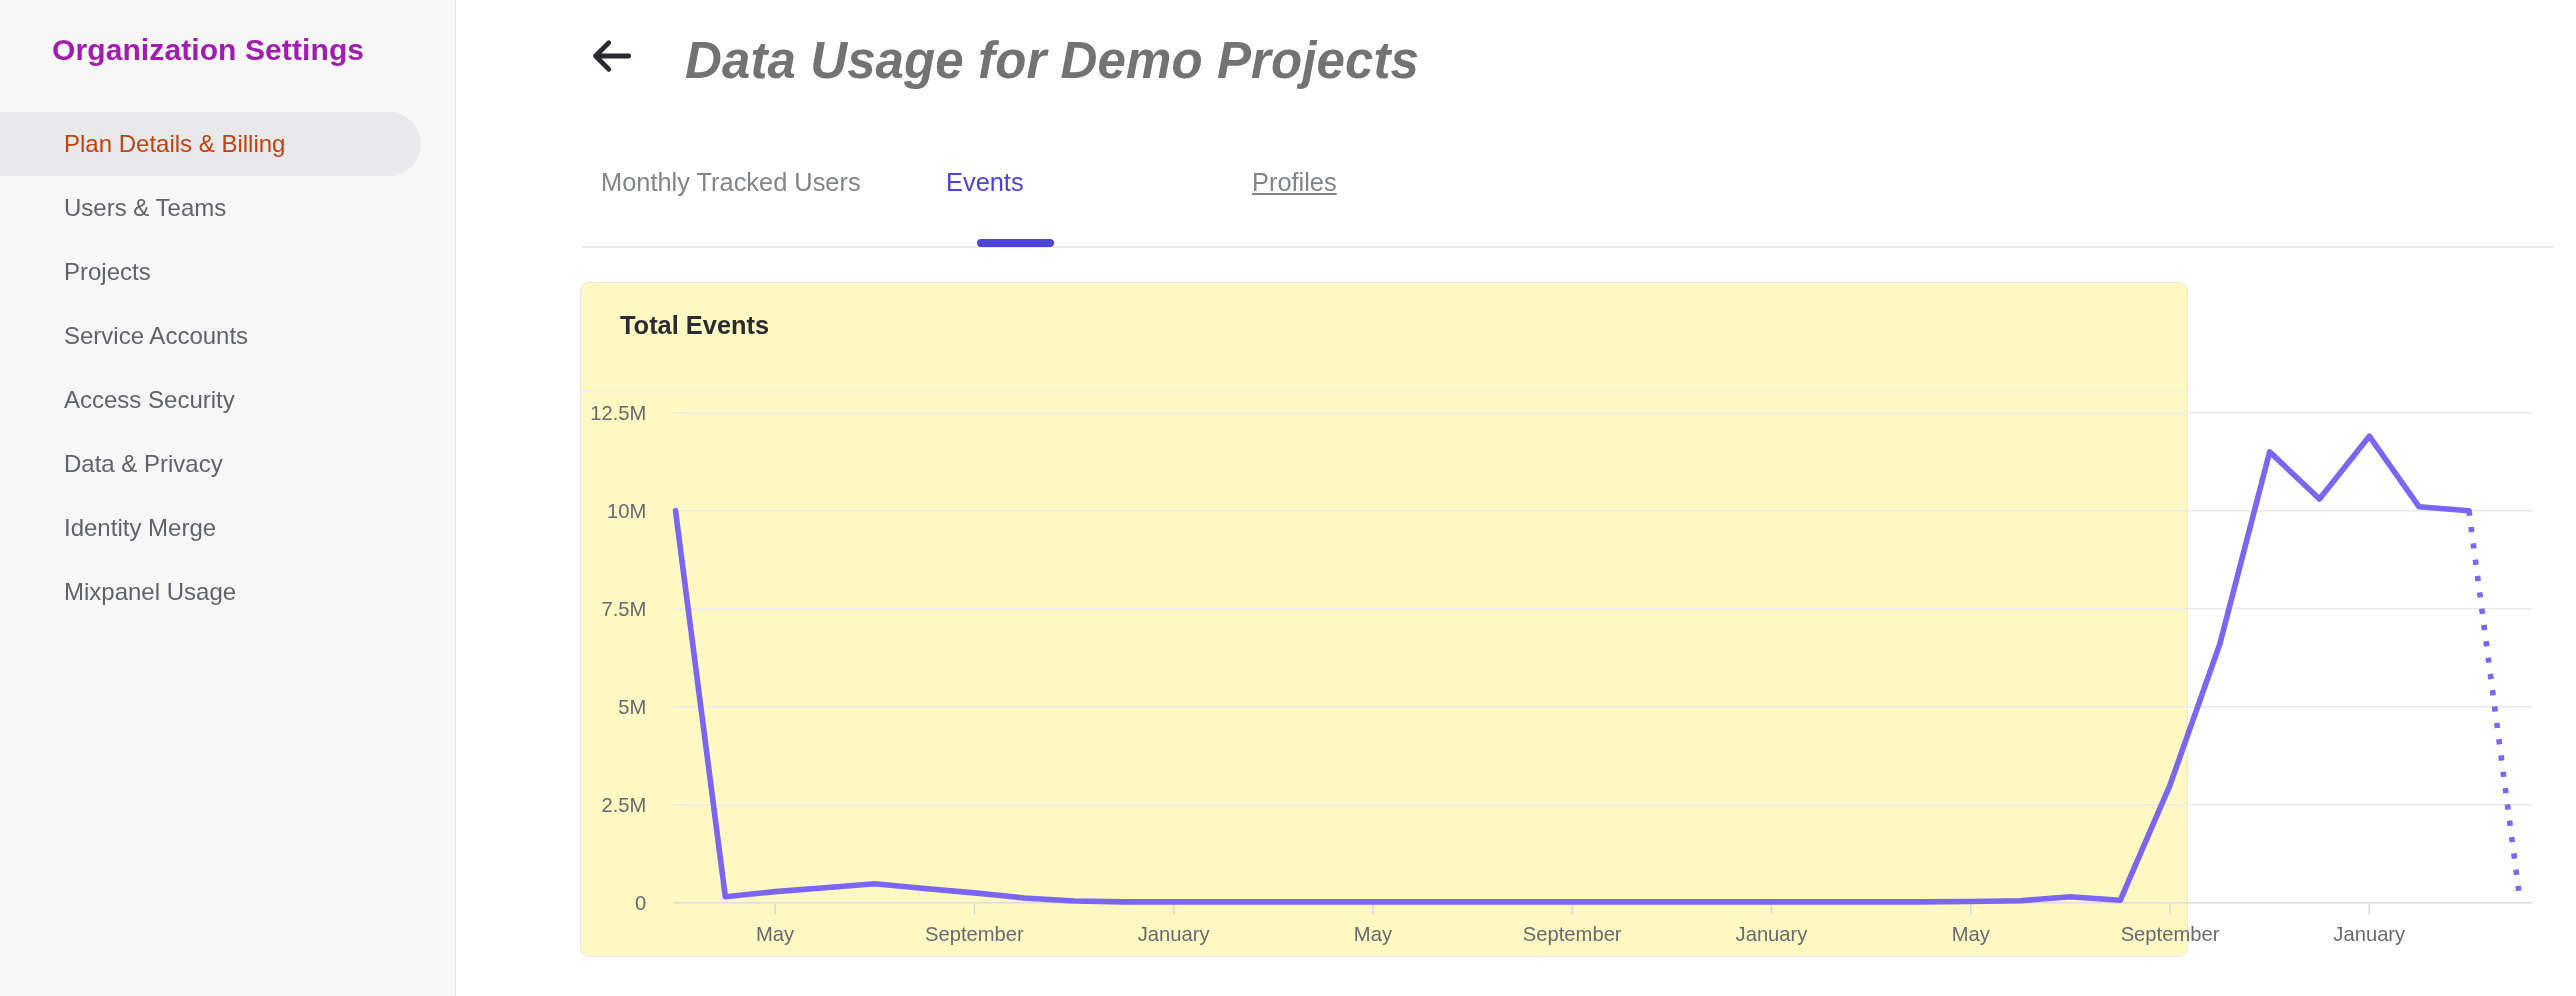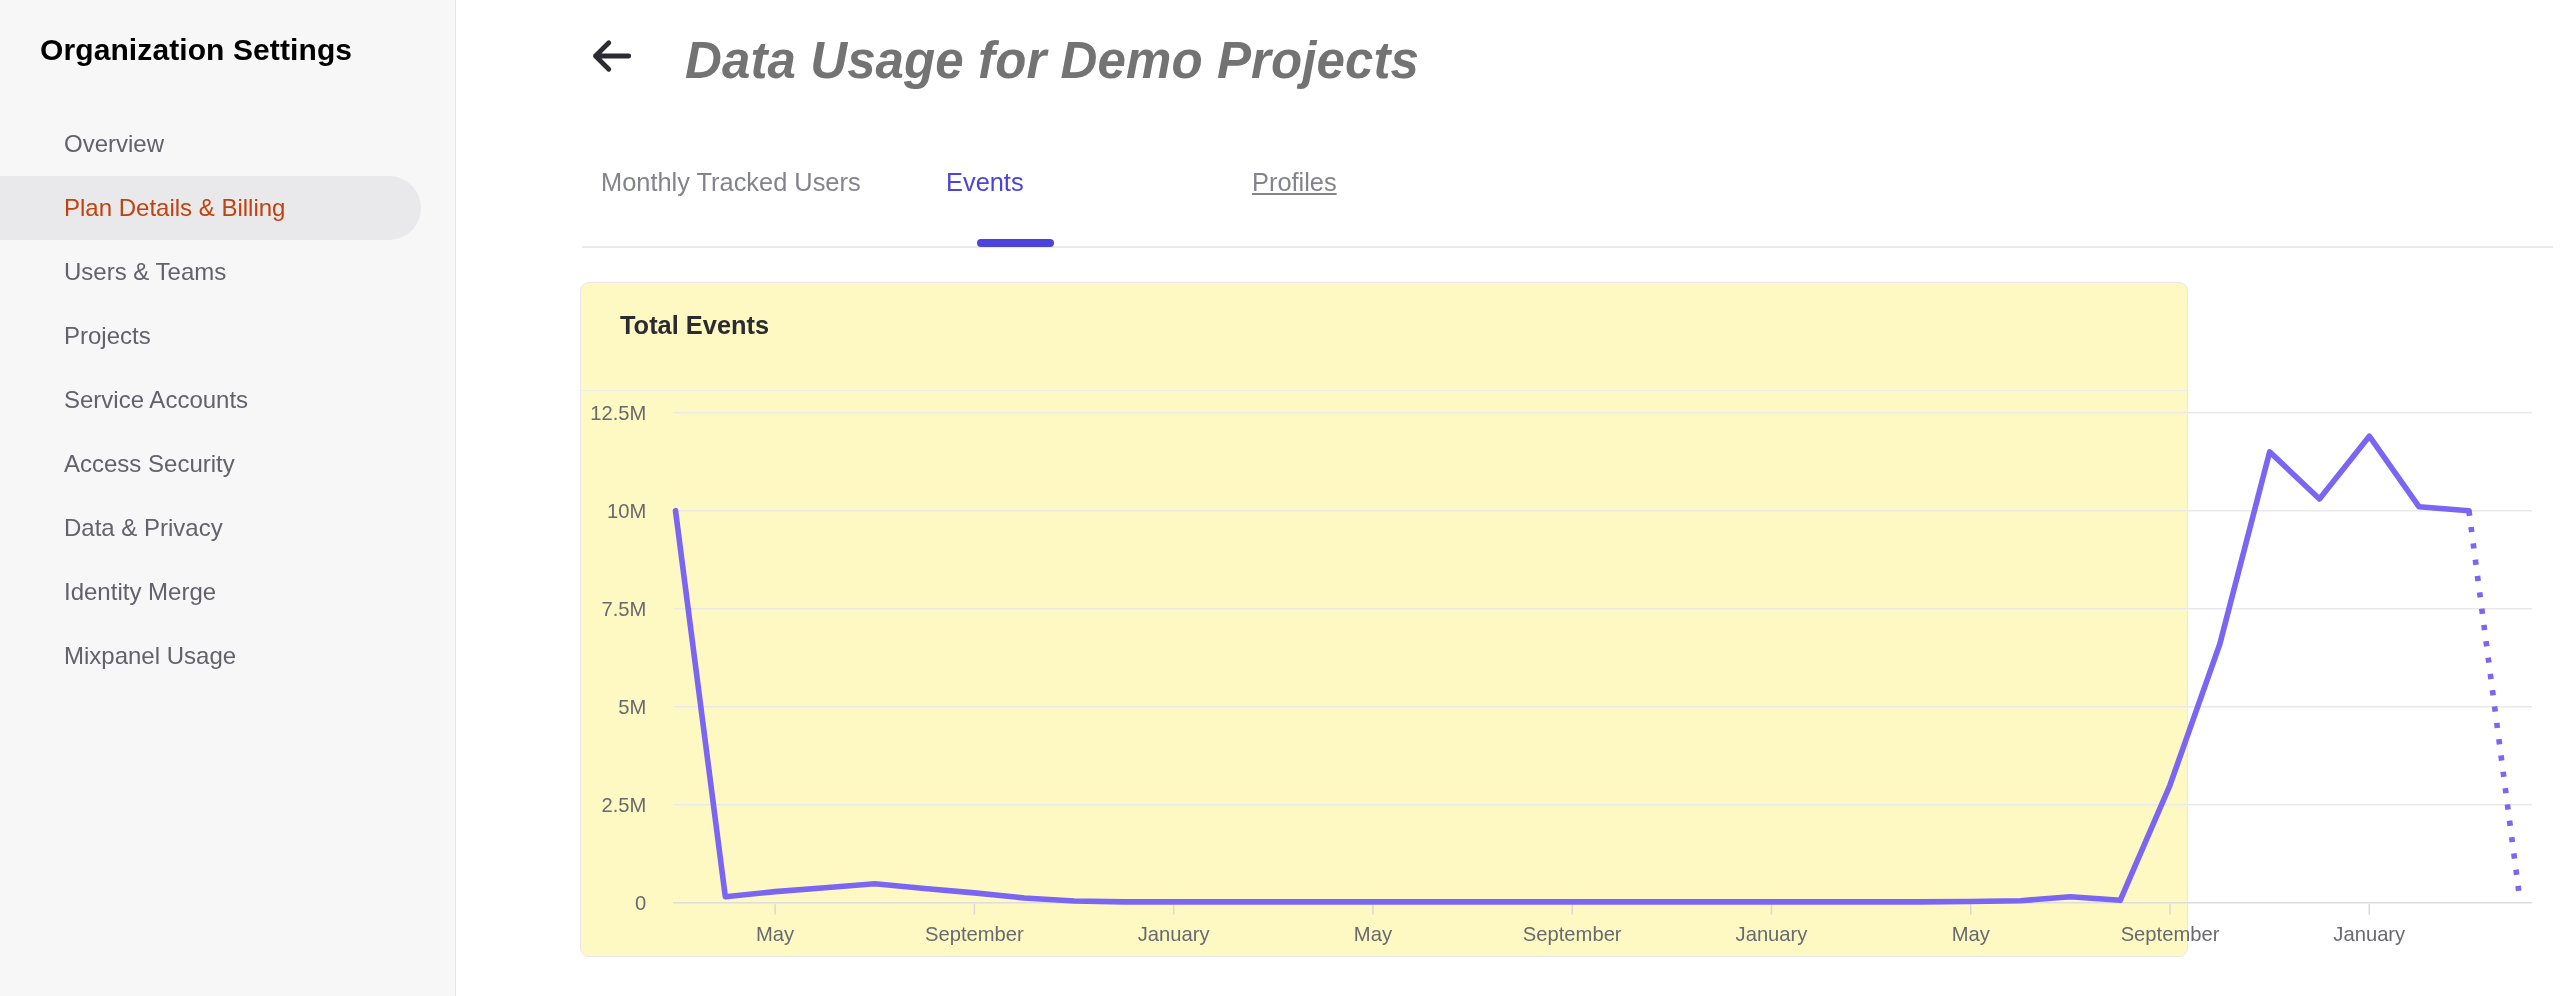--- a/index.html
+++ b/index.html
@@ -8,22 +8,22 @@
     background:#ffffff;
     font-family:"Liberation Sans","DejaVu Sans",sans-serif;
     -webkit-font-smoothing:antialiased;
   }
   
   .sidebar{
     position:absolute;left:0;top:0;width:456px;height:997px;
     background:#f7f7f8;border-right:1.5px solid #e5e5e7;box-sizing:border-box;
   }
   .sidebar-title{
-    position:absolute;left:40px;top:33px;
-    font-size:30px;font-weight:700;color:#000000;letter-spacing:0.1px;
+    position:absolute;left:52px;top:33px;
+    font-size:30px;font-weight:700;color:#a21caf;letter-spacing:0.1px;
   }
   .sidebar-nav{position:absolute;left:0;top:112px;width:100%;}
   .nav-item{
     height:64px;width:421px;display:flex;align-items:center;
     padding-left:64px;box-sizing:border-box;
     font-size:24px;color:#62626a;cursor:pointer;
     border-radius:0 32px 32px 0;
   }
   .nav-item.active{background:#e9e9eb;color:#c2410c;}
   
@@ -61,21 +61,20 @@
   }
   .chart-svg{position:absolute;left:582px;top:391px;}
   .chart-svg text{font-family:"Liberation Sans","DejaVu Sans",sans-serif;}
 </style>
 </head>
 <body>
 
 <div class="sidebar">
   <div class="sidebar-title">Organization Settings</div>
   <div class="sidebar-nav" id="sidebar-nav">
-      <div class="nav-item">Overview</div>
       <div class="nav-item active">Plan Details &amp; Billing</div>
       <div class="nav-item">Users &amp; Teams</div>
       <div class="nav-item">Projects</div>
       <div class="nav-item">Service Accounts</div>
       <div class="nav-item">Access Security</div>
       <div class="nav-item">Data &amp; Privacy</div>
       <div class="nav-item">Identity Merge</div>
       <div class="nav-item">Mixpanel Usage</div>
     </div>
 </div>

